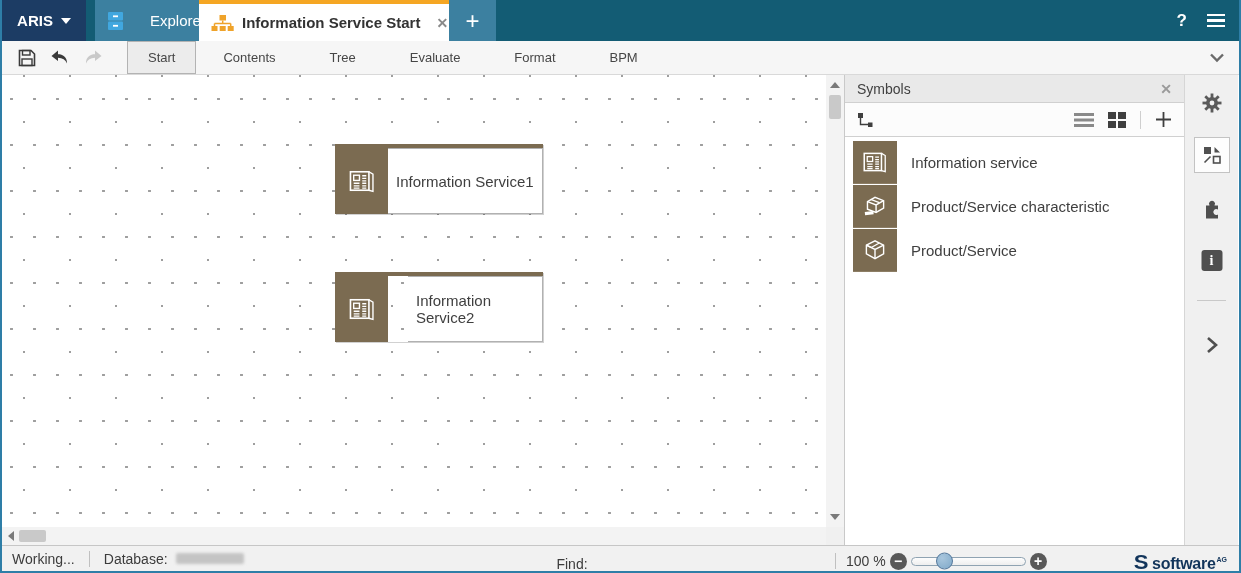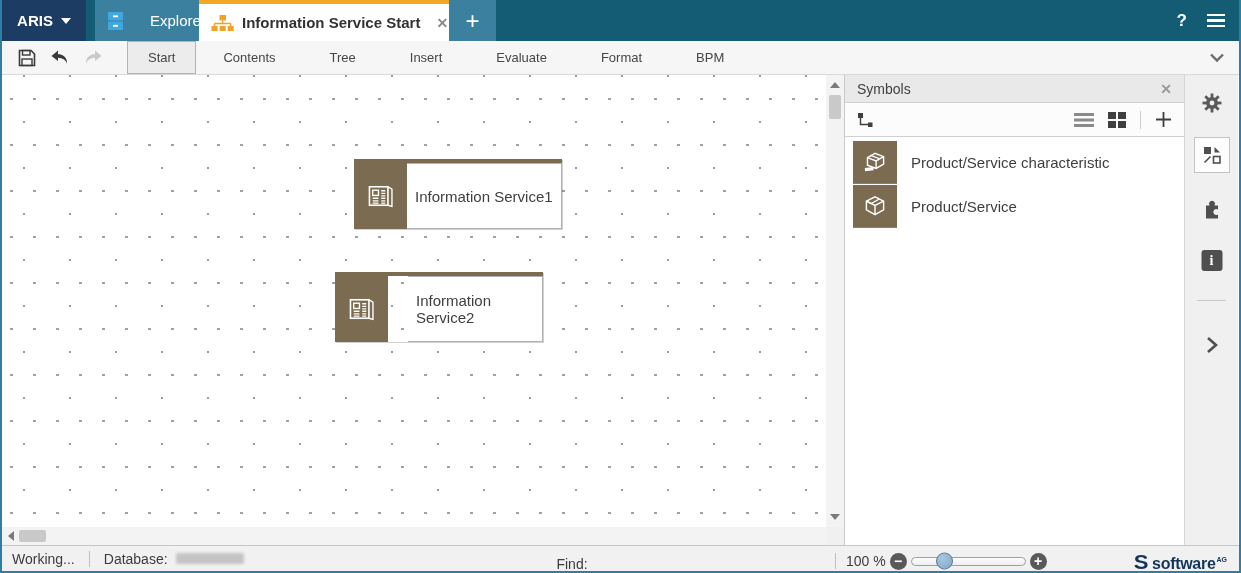--- a/index.html
+++ b/index.html
@@ -65,21 +65,21 @@
   
   .node {
     position: absolute; width: 208px; height: 70px; display: flex;
     border-top: 4px solid #7b6b51; box-shadow: 1px 1px 0 rgba(0,0,0,0.18);
   }
   .node-icon { width: 53px; background: #7b6b51; display: flex; align-items: center; justify-content: center; }
   .node-body {
     flex: 1; background: #fff; border: 1px solid #b1b1b1; border-left: none;
     display: flex; align-items: center; padding-left: 8px; font-size: 15px; color: #3f3f3f;
   }
-  .node1 { left: 333px; top: 84px; margin-left: 19px; }
+  .node1 { left: 333px; top: 69px; }
   .node2 { left: 333px; top: 197px; gap: 20px; }
   
   .symbols-panel { width: 340px; background: #fff; display: flex; flex-direction: column; border-right: 1px solid #d6d6d6; }
   .panel-header {
     height: 28px; background: #e9e9e9; border-bottom: 1px solid #d0d0d0;
     display: flex; align-items: center; padding: 0 12px; font-size: 14px; color: #414141;
   }
   .panel-close { margin-left: auto; color: #9a9a9a; font-weight: bold; font-size: 14px; }
   .panel-toolbar {
     height: 34px; background: #fcfcfc; border-bottom: 1px solid #d0d0d0;
@@ -192,21 +192,20 @@
     </span>
     <span class="tb-icon">
       <svg width="20" height="18" viewBox="0 0 20 18">
         <path d="M12 1.5 L18.5 7 L12 12 V8.7 C7.5 8.7 4.5 10.8 3 14.5 C2.8 7.8 7.2 5.2 12 5.2 Z" fill="#c9c9c9"></path>
       </svg>
     </span>
     <nav class="menu">
       <span class="menu-item active">Start</span>
       <span class="menu-item">Contents</span>
       <span class="menu-item">Tree</span>
-      <span class="menu-item">Insert</span>
       <span class="menu-item">Evaluate</span>
       <span class="menu-item">Format</span>
       <span class="menu-item">BPM</span>
     </nav>
     <span class="toolbar-chevron">
       <svg width="16" height="10" viewBox="0 0 16 10">
           <path d="M2 1.5 L8 7.5 L14 1.5" fill="none" stroke="#6a6a6a" stroke-width="2.4"></path>
         </svg>
     </span>
   </div>
@@ -290,20 +289,34 @@
         </span>
         <span class="pt-divider"></span>
         <span>
           <svg width="17" height="17" viewBox="0 0 17 17">
             <path d="M8.5 1 V16 M1 8.5 H16" stroke="#3f3f3f" stroke-width="1.8" fill="none"></path>
           </svg>
         </span>
       </div>
       <div class="symbol-list">
 
+        <div class="symbol-item">
+          <span class="symbol-swatch">
+            <svg width="28" height="28" viewBox="0 0 26 26">
+              <g fill="none" stroke="#fff" stroke-width="1.4">
+                <rect x="3" y="5" width="16" height="16"></rect>
+                <path d="M19 5 L22.5 7 V22 L19 21" stroke-width="1.2"></path>
+                <rect x="5.8" y="8" width="5" height="4.5" stroke-width="1.2"></rect>
+                <path d="M5.8 15 h5 M5.8 17.2 h5 M5.8 19.2 h5" stroke-width="1.2"></path>
+                <path d="M13.2 8.5 h3.5 M13.2 10.7 h3.5 M13.2 12.9 h3.5 M13.2 15 h3.5 M13.2 17.2 h3.5 M13.2 19.2 h3.5" stroke-width="1.2"></path>
+              </g>
+            </svg>
+          </span>
+          <span class="symbol-label">Information service</span>
+        </div>
 
         <div class="symbol-item">
           <span class="symbol-swatch">
             <svg width="28" height="28" viewBox="0 0 26 26">
               <g fill="none" stroke="#fff" stroke-width="1.3">
                 <path d="M6 9 L13 5 L21 8 L21 15 L14 19 L6 16 Z"></path>
                 <path d="M6 9 L14 12 L21 8 M14 12 V19"></path>
                 <path d="M9 6.8 L17 9.8"></path>
               </g>
               <rect x="3.5" y="18.5" width="8" height="3" fill="#fff" transform="rotate(-6 3.5 18.5)"></rect>

